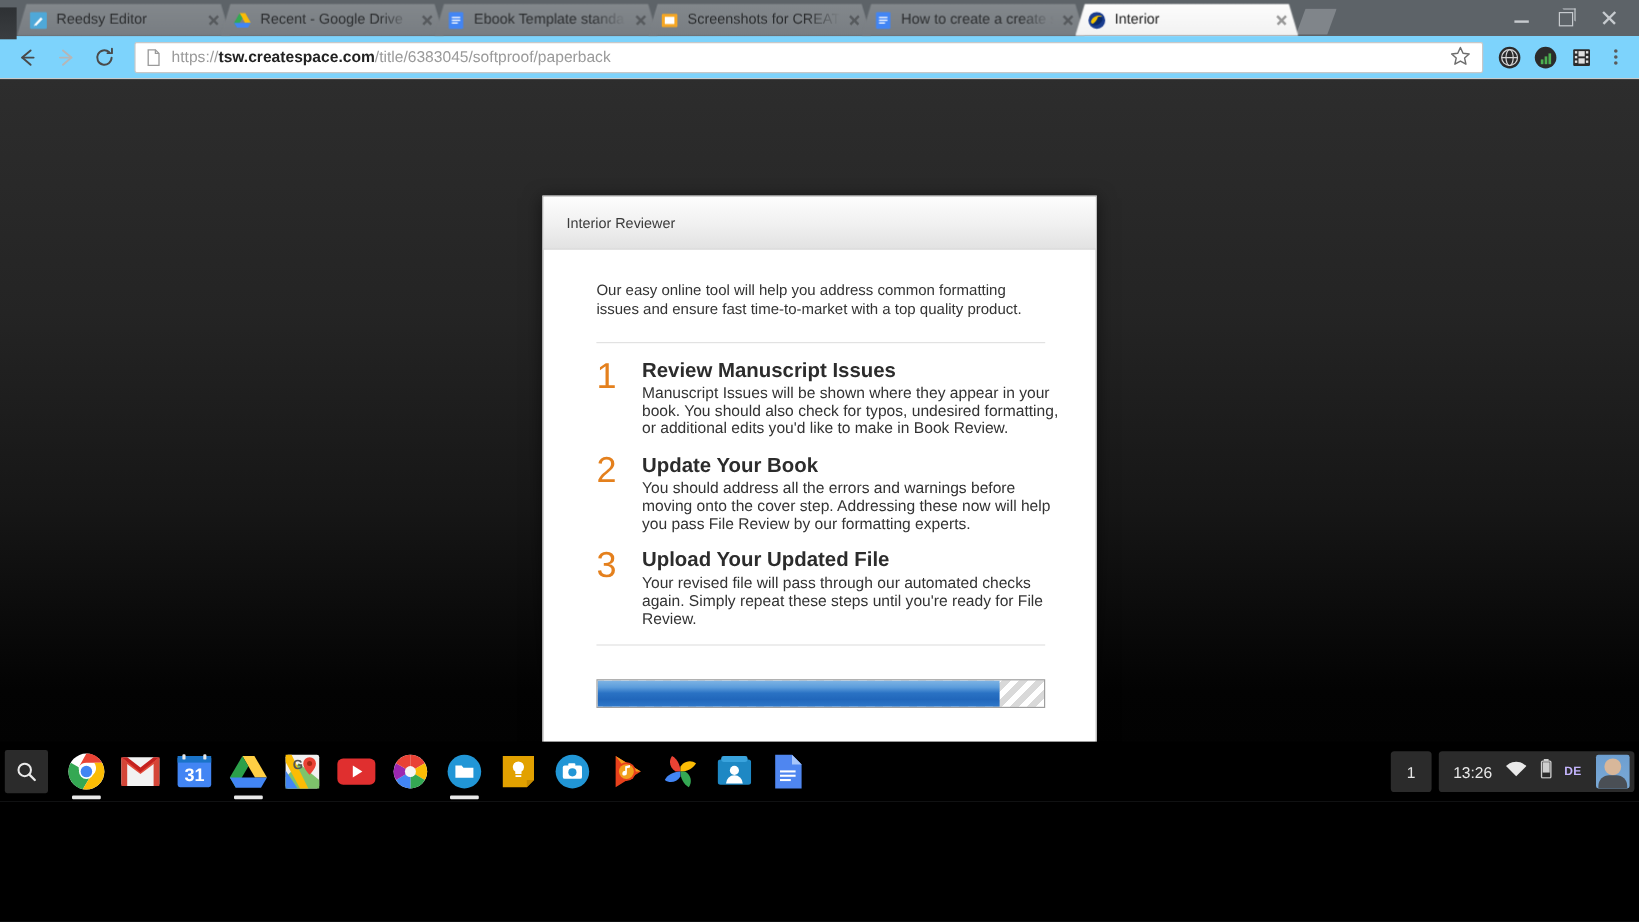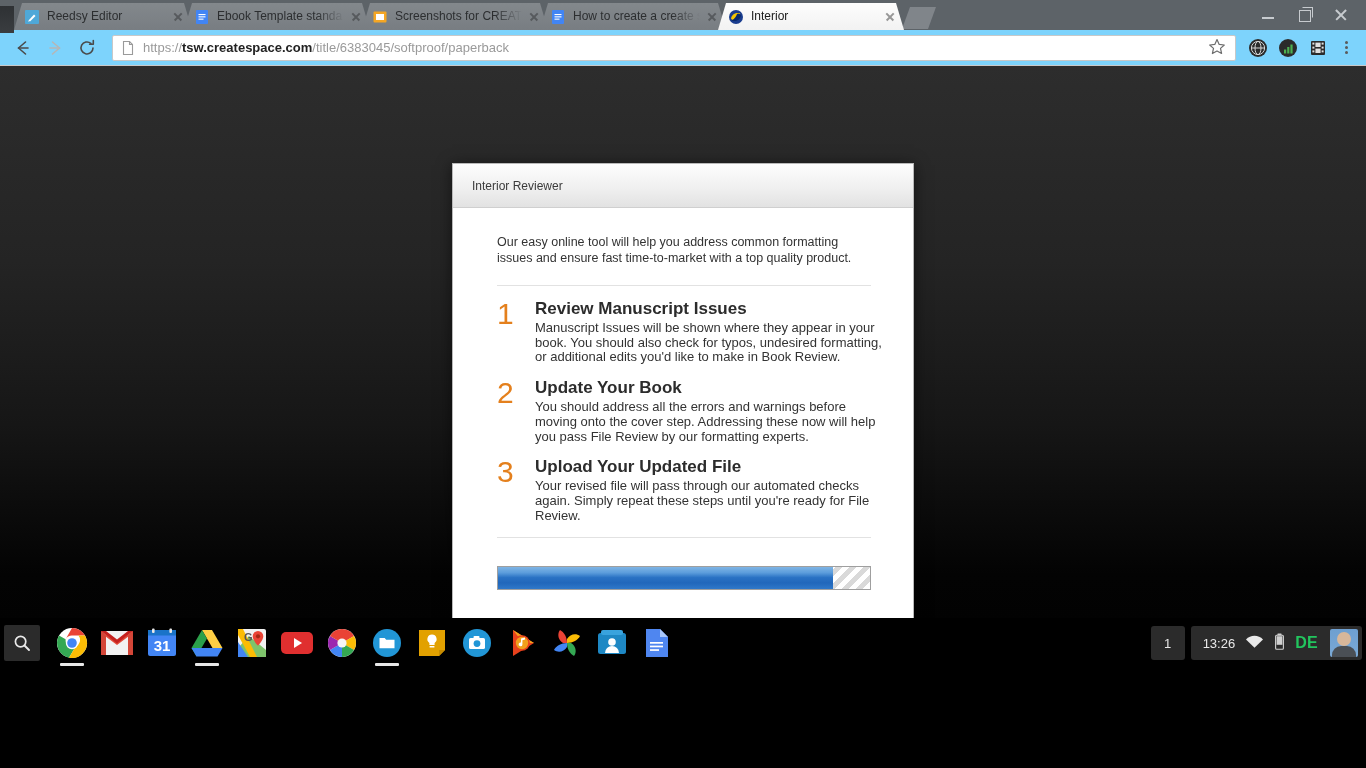--- a/index.html
+++ b/index.html
@@ -335,21 +335,21 @@
   }
   .tray-status {
     height: 34px;
     background: #2b2b2b;
     border-radius: 3px;
     display: flex; align-items: center;
     padding: 0 4px 0 12px;
     gap: 10px;
   }
   .tray-time { color: #e9e9e9; font-size: 13px; }
-  .tray-lang { color: #22c55e; font-size: 16px; font-weight: bold; letter-spacing:.3px;}
+  .tray-lang { color: #c4b5fd; font-size: 10px; font-weight: bold; letter-spacing:.3px;}
   .tray-avatar {
     width: 28px; height: 28px;
     border-radius: 2px;
     overflow: hidden;
     background: linear-gradient(to bottom, #6e9fd0 0%, #7aa9d6 100%);
     position: relative;
     margin-left: 2px;
   }
   .tray-avatar .head {
     position: absolute;
@@ -381,20 +381,31 @@
           <svg width="16" height="16" viewBox="0 0 16 16">
               <rect x="1" y="1" width="14" height="14" rx="1" fill="#4fa8d8"></rect>
               <path d="M4.5 11.5 L10 5.5 L11.5 7 L6 12.5 Z" fill="#fff"></path>
               <path d="M4.5 11.5 L4 12.7 L5.4 12.3 Z" fill="#e8e8e8"></path>
             </svg>
         </span>
         <span class="tab-title">Reedsy Editor</span>
         <span class="tab-close"></span>
       </div>
 
+      <div class="tab" style="width:186px;">
+        <span class="favicon">
+          <svg width="16" height="16" viewBox="0 0 16 16">
+              <path d="M5.6 2 L10.4 2 L15 10 L10.2 10 Z" fill="#fbbc05"></path>
+              <path d="M5.6 2 L1 10 L3.4 14 L8 6 Z" fill="#34a853"></path>
+              <path d="M1 10 L15 10 L12.6 14 L3.4 14 Z" fill="#4285f4"></path>
+            </svg>
+        </span>
+        <span class="tab-title">Recent - Google Drive</span>
+        <span class="tab-close"></span>
+      </div>
 
       <div class="tab" style="width:186px;">
         <span class="favicon">
           <svg width="16" height="16" viewBox="0 0 16 16">
               <rect x="2" y="1" width="12" height="14" rx="1" fill="#4285f4"></rect>
               <rect x="4.5" y="5" width="7" height="1.1" fill="#fff"></rect>
               <rect x="4.5" y="7.3" width="7" height="1.1" fill="#fff"></rect>
               <rect x="4.5" y="9.6" width="5" height="1.1" fill="#fff"></rect>
             </svg>
         </span>

